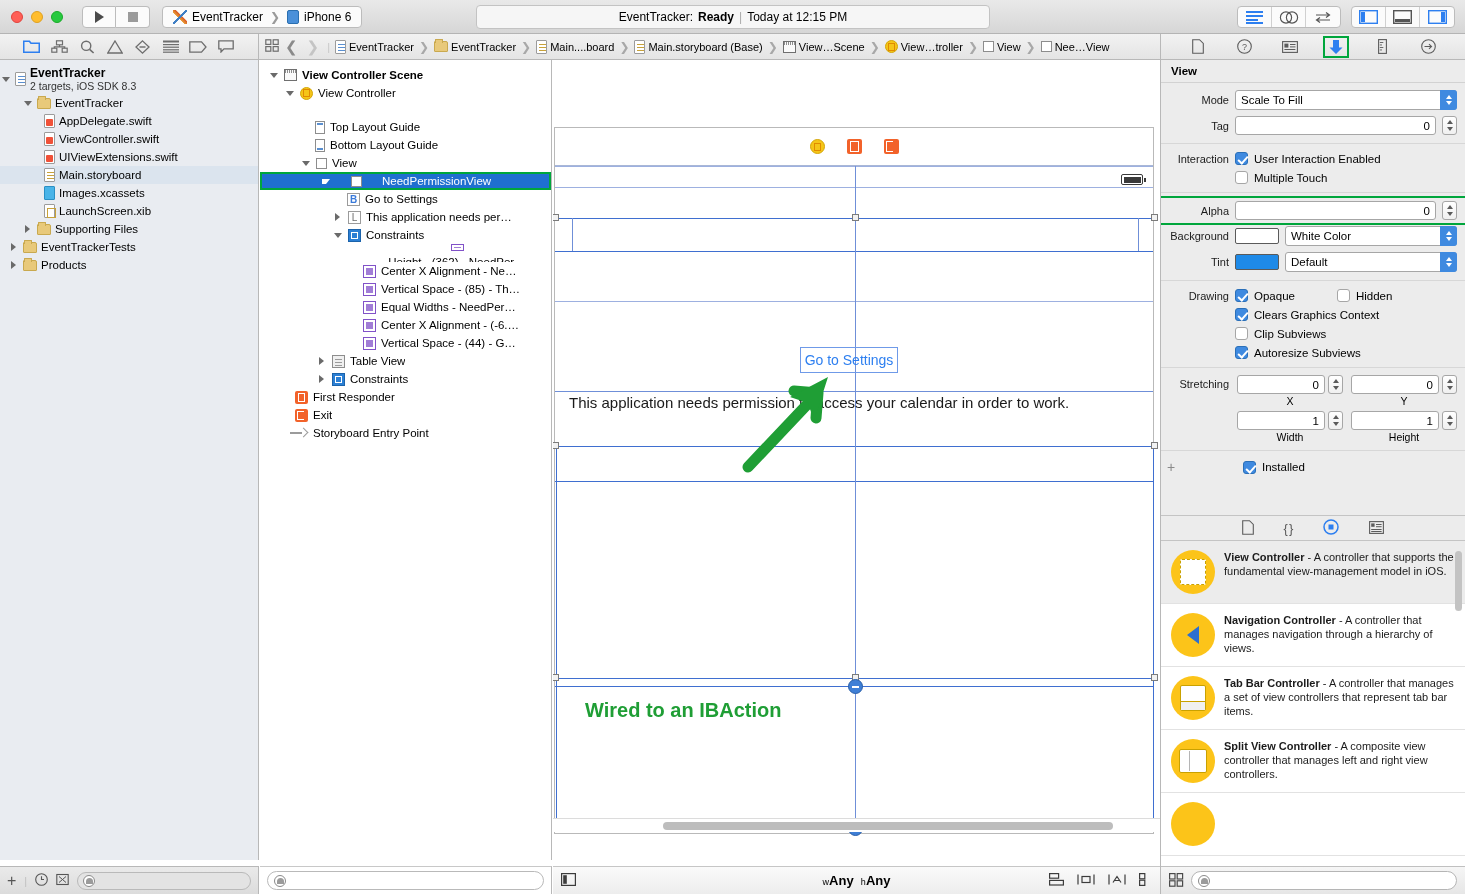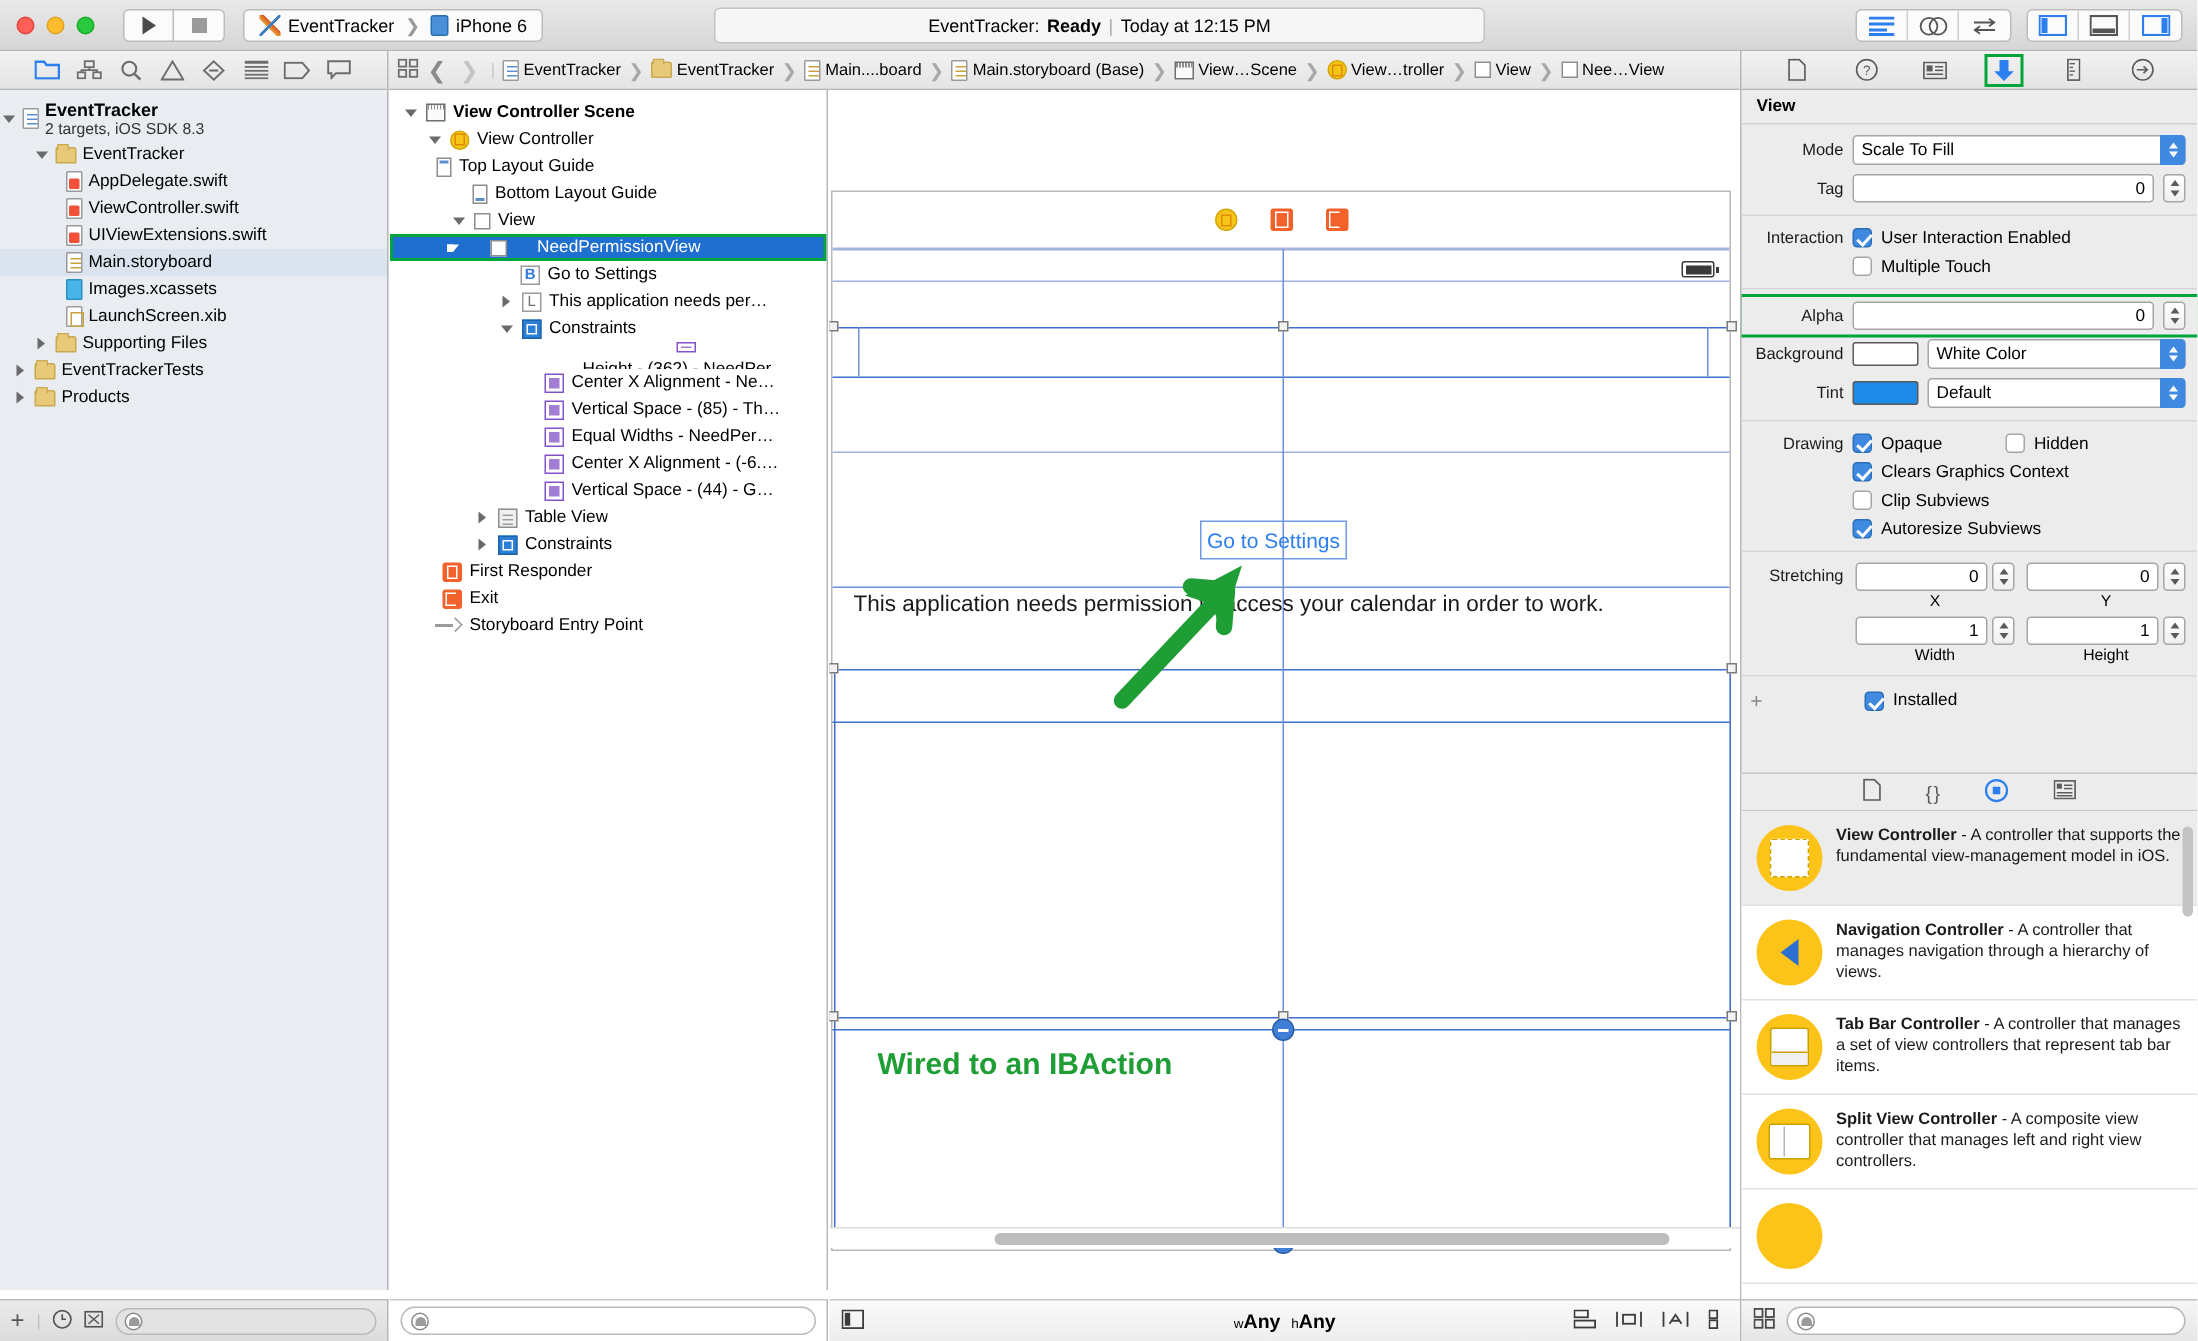--- a/index.html
+++ b/index.html
@@ -649,36 +649,36 @@
         <span class="scene-ic"></span>
         <span class="otxt">View Controller Scene</span>
       </div>
       <div class="orow" style="padding-left:24px;">
         <span class="tw">
             <span class="tri down"></span>
           </span>
         <span class="vc-circle"></span>
         <span class="otxt">View Controller</span>
       </div>
-      <div class="orow" style="padding-left:31px;">
+      <div class="orow" style="padding-left:55px;margin-top:16px;">
         <span class="sq-tlg"></span>
         <span class="otxt">Top Layout Guide</span>
       </div>
       <div class="orow" style="padding-left:55px;">
         <span class="sq-blg"></span>
         <span class="otxt">Bottom Layout Guide</span>
       </div>
       <div class="orow" style="padding-left:40px;">
         <span class="tw">
             <span class="tri down"></span>
           </span>
         <span class="sq-white"></span>
         <span class="otxt">View</span>
       </div>
-      <div class="orow selected" style="padding-left:36px;gap:20px;">
+      <div class="orow selected" style="padding-left:60px;gap:20px;">
         <span class="tw">
             <span class="tri down"></span>
           </span>
         <span class="sq-white"></span>
         <span class="otxt">NeedPermissionView</span>
       </div>
       <div class="orow" style="padding-left:87px;">
         <span class="btn-b">B</span>
         <span class="otxt">Go to Settings</span>
       </div>

